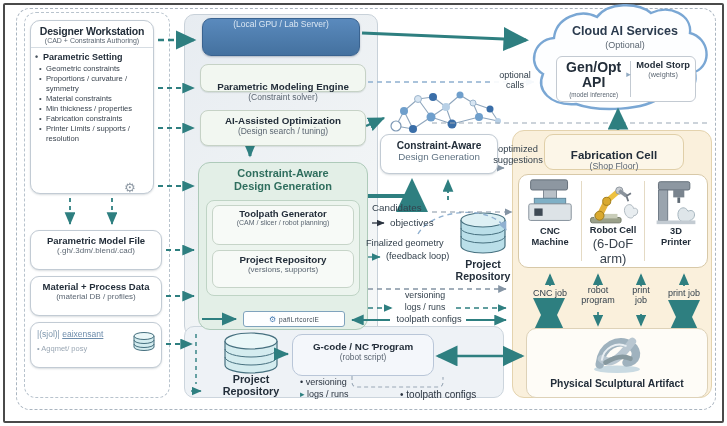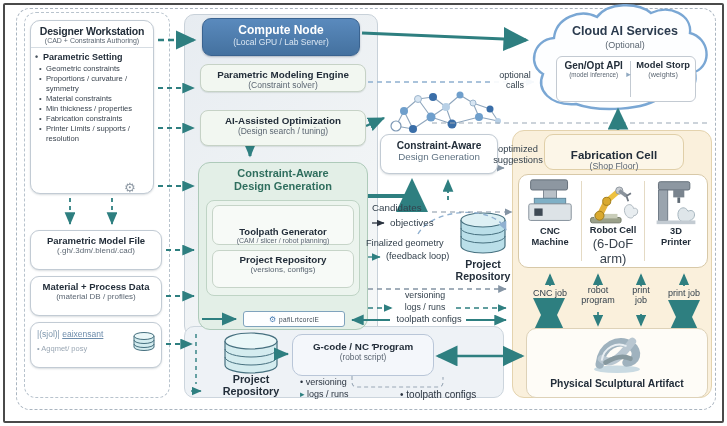--- a/index.html
+++ b/index.html
@@ -190,47 +190,46 @@
     <span>Agqmet/ posy</span>
   </div>
   <svg width="26" height="22" style="position:absolute;right:4px;top:8px">
     <path d="M3,5 V16 a10,3.5 0 0 0 20,0 V5" fill="#d4ecef" stroke="#46707f"></path>
     <path d="M3,9 a10,3.5 0 0 0 20,0 M3,13 a10,3.5 0 0 0 20,0" fill="none" stroke="#46707f"></path>
     <ellipse cx="13" cy="5" rx="10" ry="3.5" fill="#eaf7f8" stroke="#46707f"></ellipse>
   </svg>
 </div>
 
 <div class="box hdrBlue">
-  <div style="font-size:12px;font-weight:bold;margin-top:4px">Compute Node</div>
   <div style="font-size:8.5px;color:#dbe7f3">(Local GPU / Lab Server)</div>
 </div>
 
-<div class="box subBox" style="left:200px;top:64px;width:166px;height:28px;padding-top:4px">
+<div class="box subBox" style="left:200px;top:64px;width:166px;height:28px;padding-top:16px">
   <div class="t" style="font-size:9.8px">Parametric Modeling Engine</div>
   <div class="s" style="font-size:8.5px">(Constraint solver)</div>
 </div>
 
 <div class="box subBox" style="left:200px;top:110px;width:166px;height:36px;padding-top:4px">
   <div class="t" style="font-size:9.8px">AI-Assisted Optimization</div>
   <div class="s" style="font-size:8.5px">(Design search / tuning)</div>
 </div>
 
 <div class="lbl" style="left:198px;top:167px;width:170px;font-weight:bold;font-size:11px;color:#2f6e5e">
   <div>Constraint-Aware</div>
   <div>Design Generation</div>
 </div>
 
-<div class="box gbox" style="left:212px;top:205px;width:142px;height:40px;padding-top:20px">
+<div class="box gbox" style="left:212px;top:205px;width:142px;height:40px;padding-top:2px">
   <div class="t" style="font-size:9.5px">Toolpath Generator</div>
   <div class="s" style="font-size:7px">(CAM / slicer / robot planning)</div>
 </div>
 
 <div class="box gbox" style="left:212px;top:250px;width:142px;height:38px;padding-top:3px">
   <div class="t" style="font-size:9.8px">Project Repository</div>
-  <div class="s" style="font-size:8px">(versions, configs)</div>
+  <div class="s" style="font-size:8px">(versions, supports)</div>
 </div>
 
 <div class="pill">
   <span style="font-size:8px;color:#4a7db3">⚙</span>
   <span style="font-size:6.5px;color:#3f4a55;letter-spacing:.3px">pafiLrtcorclE</span>
 </div>
 
 <div class="box white" style="left:380px;top:134px;width:118px;height:40px;padding-top:5px;border-radius:9px">
   <div class="t" style="font-size:10.2px">Constraint-Aware</div>
   <div style="font-size:9.8px;color:#5f7282">Design Generation</div>
@@ -256,21 +255,21 @@
 
 <div class="lbl" style="left:396px;top:290px;width:58px;font-size:8.8px">versioning</div>
 <div class="lbl" style="left:394px;top:302px;width:62px;font-size:8.8px">logs / runs</div>
 <div class="lbl" style="left:392px;top:314px;width:74px;font-size:9.3px">toolpath configs</div>
 
 <div class="lbl" style="left:540px;top:24px;width:170px;font-weight:bold;font-size:12.5px;color:#2b3b4e">Cloud AI Services</div>
 <div class="lbl" style="left:540px;top:40px;width:170px;font-size:9px;color:#5b6672">(Optional)</div>
 
 <div class="box" style="left:556px;top:56px;width:140px;height:46px;background:#fff;border:1px solid #c3cad2;border-radius:6px;display:flex;z-index:3">
   <div style="flex:1.15;padding-top:3px">
-    <div class="t" style="font-size:10px;line-height:1.1">Gen/Opt API</div>
+    <div class="t" style="font-size:14px;line-height:1.1">Gen/Opt API</div>
     <div class="s" style="font-size:6.3px">(model inference)</div>
   </div>
   <div style="width:1px;background:#c3cad2;margin:4px 0"></div>
   <div style="flex:1;padding-top:3px;position:relative">
     <span style="position:absolute;left:-5px;top:12px;color:#8fa8c0;font-size:9px">▸</span>
     <div class="t" style="font-size:9.3px;line-height:1.1">Model Storp</div>
     <div class="s" style="font-size:7.3px">(weights)</div>
   </div>
 </div>
 

